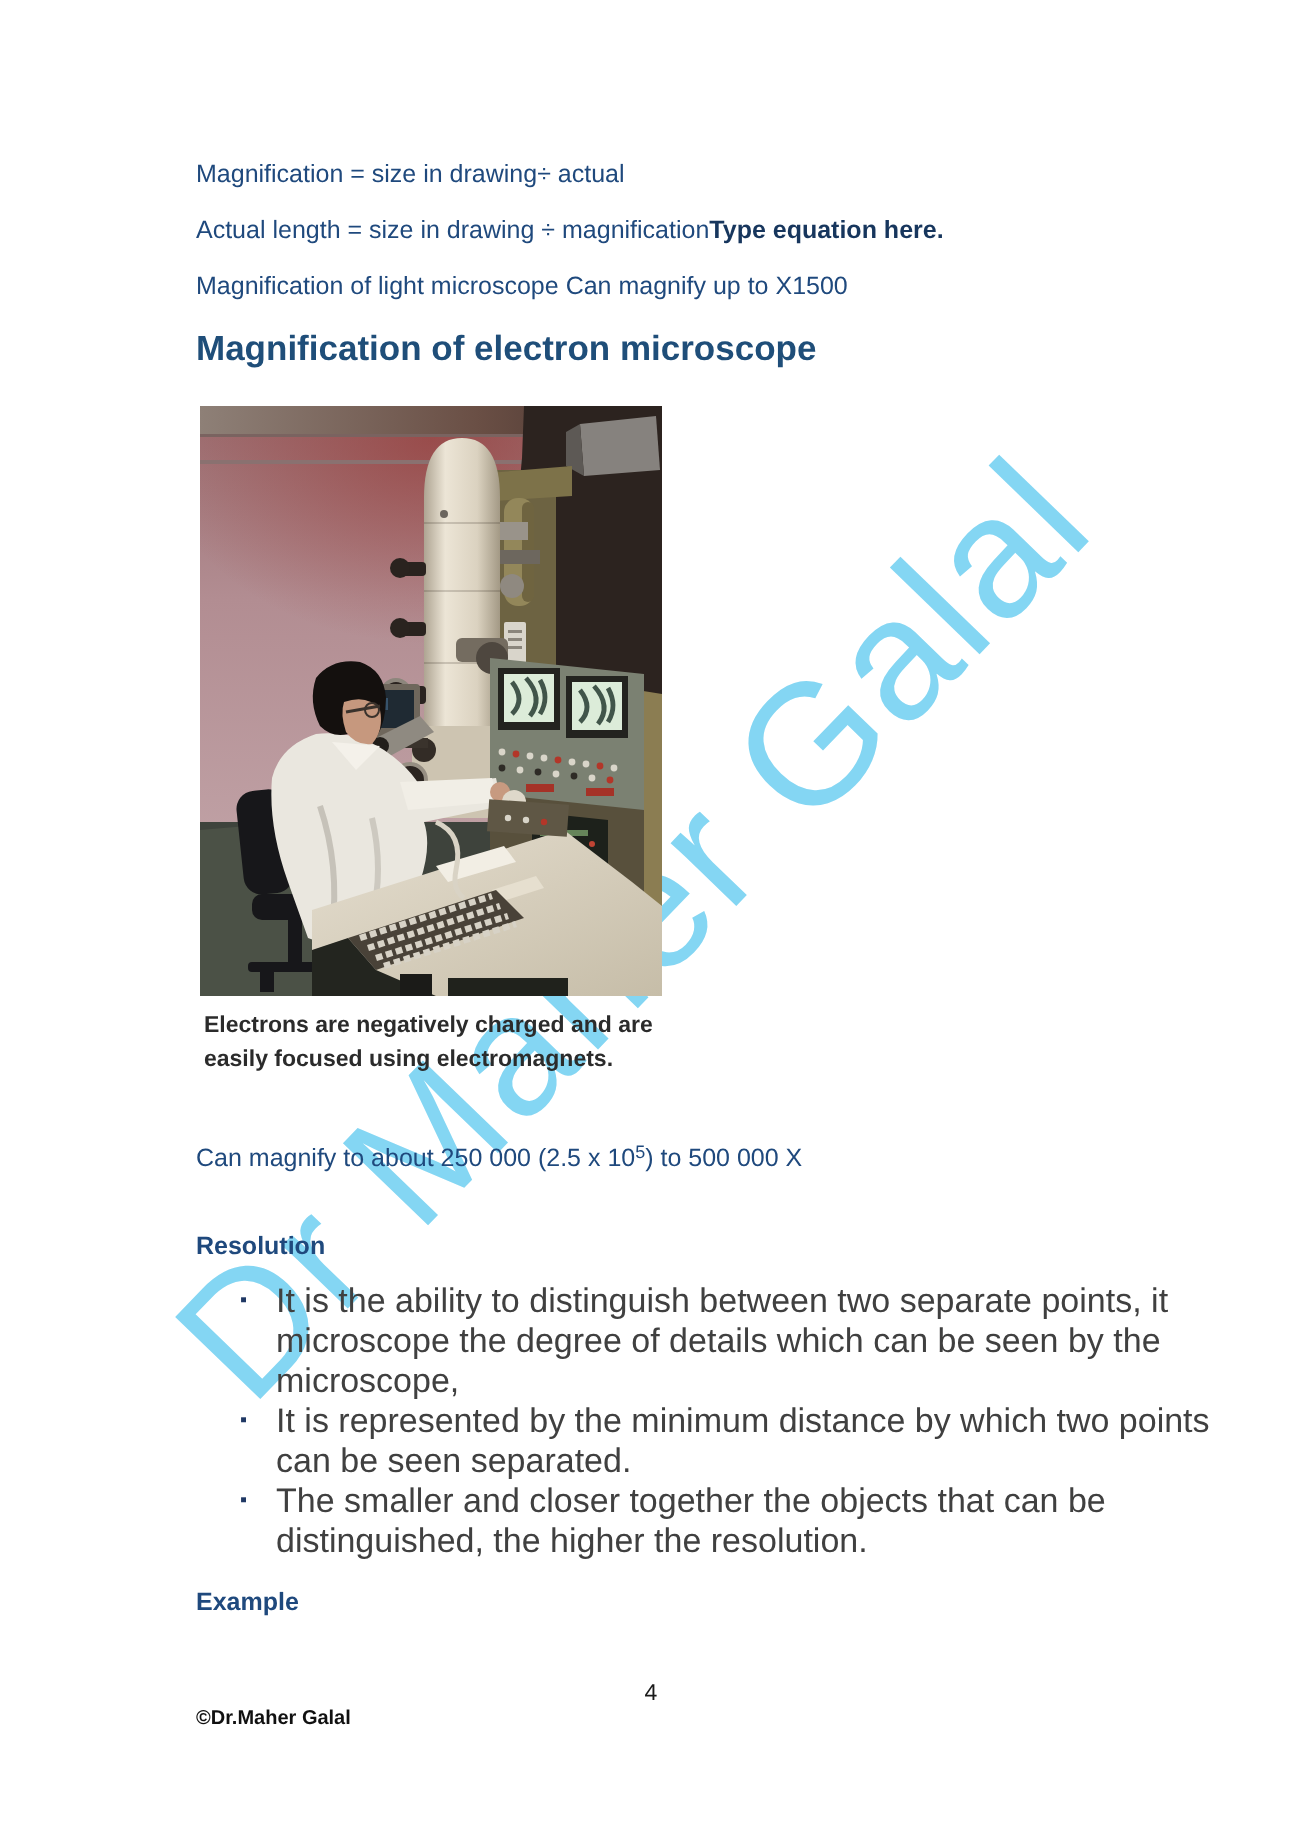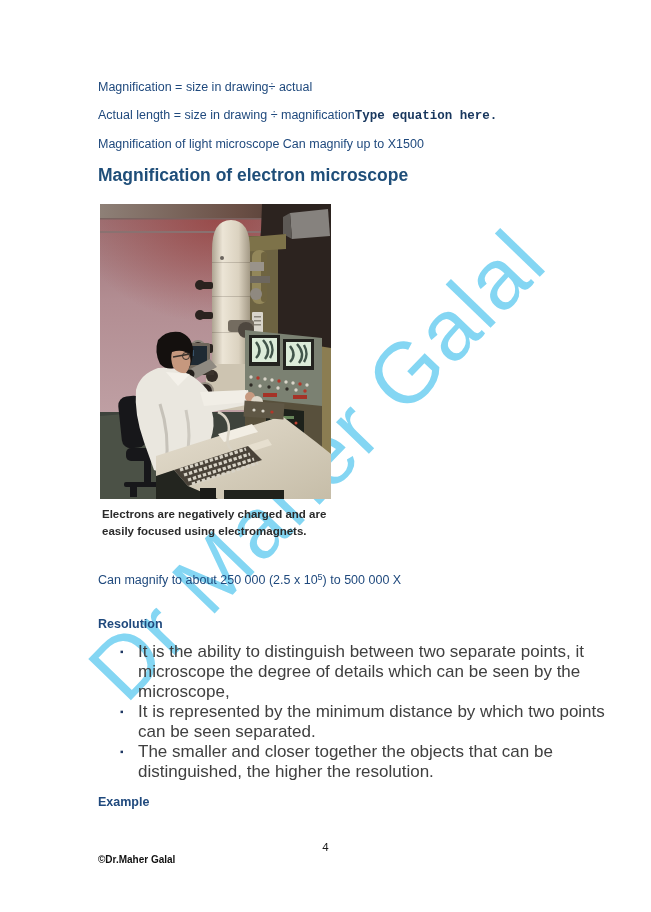--- a/index.html
+++ b/index.html
@@ -26,21 +26,21 @@
   .content{
     position:absolute;inset:0;
     z-index:1;
     padding:77px 45px 0 98px;
     box-sizing:border-box;
   }
   p.body-line{
     font-size:12.5px;line-height:20px;margin:0 0 8px 0;
   }
   .seg-b{font-weight:normal;}
-  .seg-serif{font-family:Liberation Mono, monospace;font-weight:bold;color:#17365D;}
+  .seg-serif{font-family:Liberation Sans, sans-serif;font-weight:bold;color:#17365D;}
   .seg-sup{font-size:9px;position:relative;top:-4.5px;}
   h1.doc-heading{
     font-size:17.5px;line-height:26px;
     margin:6px 0 16px 0;
     color:#1F4E79;
     font-weight:bold;
   }
   .photo-wrap{margin-left:2px;width:231px;}
   .photo-wrap svg{display:block;}
   .photo-caption{

